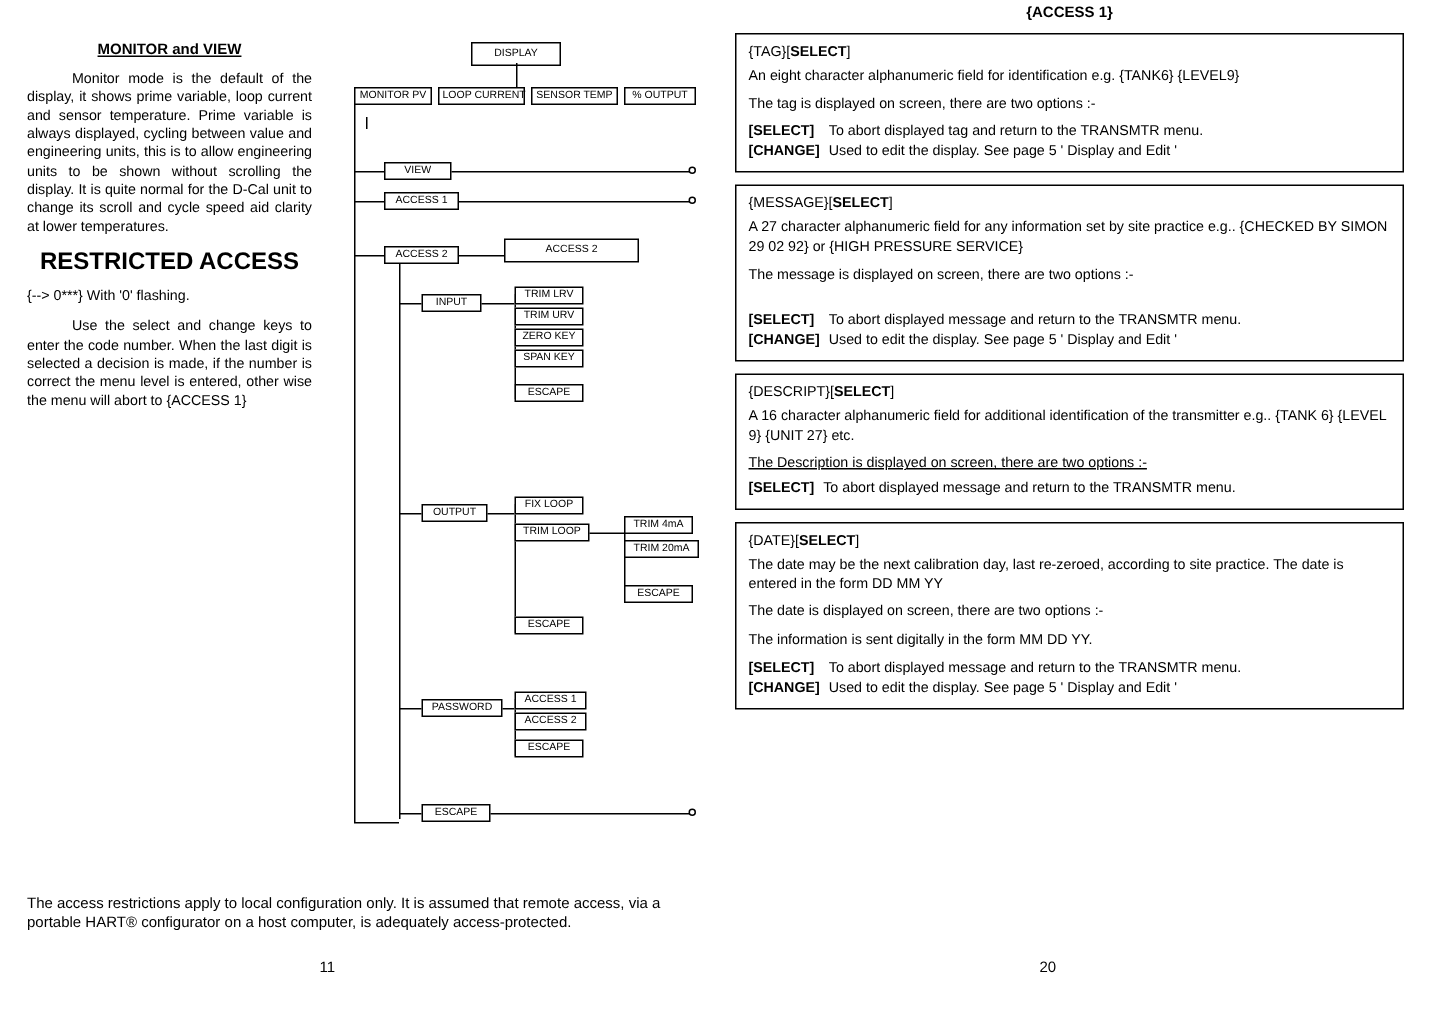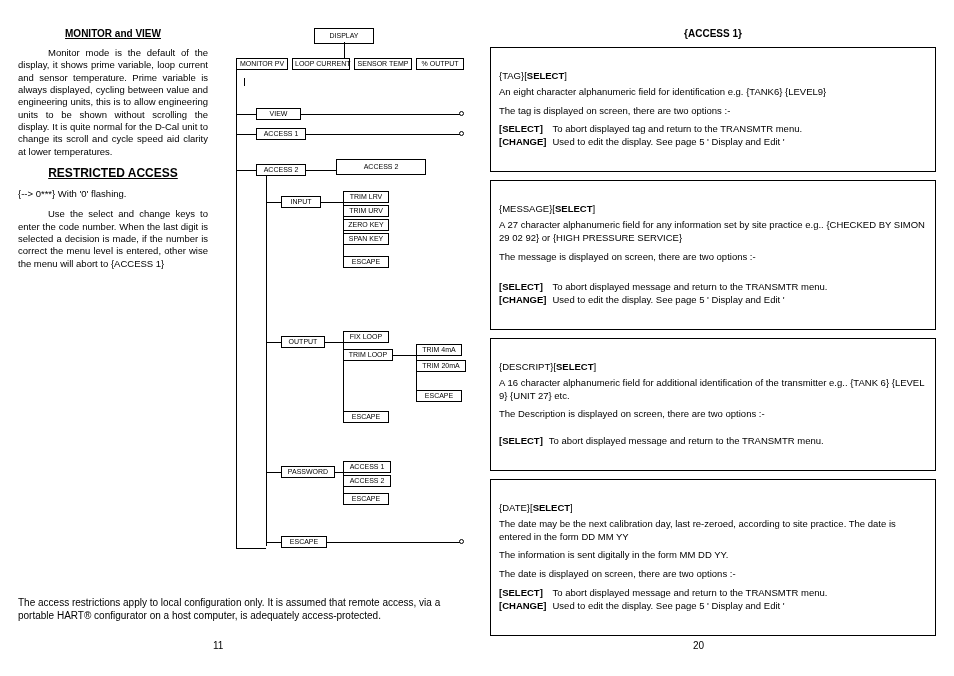--- a/index.html
+++ b/index.html
@@ -10,40 +10,40 @@
     font-family: Arial, Helvetica, sans-serif;
     font-size: 10px;
     color: #000;
     width: 954px;
     height: 676px;
     position: relative;
   }
   .page { position: relative; width: 954px; height: 676px; }
   .left-col, .right-col { position: absolute; top: 28px; }
   .left-col { left: 18px; width: 450px; }
-  .right-col { left: 490px; width: 446px; top: 28px; }
+  .right-col { left: 490px; width: 446px; top: 3px; }
   .h-monitor { font-weight: bold; text-decoration: underline; font-size: 10px; text-align: center; display:block; }
-  .h-restricted { font-weight: bold; text-decoration: underline; font-size: 12px; text-align: center; display:block; margin-top:8px;}
+  .h-restricted { font-weight: bold; font-size: 16px; text-align: center; display:block; margin-top:8px;}
   .para { font-size: 9.5px; line-height: 1.3; text-align: justify; margin-top: 8px; }
   .para-indent { text-indent: 30px; }
   .left-text { width: 190px; }
   .footer-note { position:absolute; top:568px; left:0; width:450px; font-size:10px; line-height:1.3; }
   .page-num { position:absolute; font-size:10px; }
   #pn11 { left: 213px; top: 640px; }
   #pn20 { left: 693px; top: 640px; }
 
   
   .flow { position: absolute; left: 208px; top: 0; width: 260px; height: 540px; }
   .fbox { position:absolute; border:1px solid #000; background:#fff; font-size:7px; text-align:center; line-height:1.1; padding:1px 2px; white-space:nowrap; }
   .fline { position:absolute; background:#000; }
   .fdot { position:absolute; width:5px; height:5px; border:1px solid #000; border-radius:50%; background:#fff; }
 
   
   .h-access1 { font-weight:bold; font-size:10px; text-align:center; }
-  .sectbox { border:1px solid #000; padding:22px 8px; font-size:9.5px; line-height:1.35; margin-top:8px; }
+  .sectbox { border:1px solid #000; padding:6px 8px; font-size:9.5px; line-height:1.35; margin-top:8px; }
   .sectbox .hdr { margin-bottom:3px; }
   .sectbox table { border-collapse:collapse; }
   .sectbox td { vertical-align:top; padding:0 6px 0 0; font-size:9.5px; }
   .b { font-weight:bold; }
 </style>
 </head>
 <body>
 
 <div class="page">
 
@@ -169,38 +169,38 @@
             </tr>
       </tbody>
         </table>
     </div>
 
     <div class="sectbox">
       <div class="hdr">
         <span>{DESCRIPT}[</span><span class="b">SELECT</span><span>]</span>
       </div>
       <div style="margin-bottom:6px;">A 16 character alphanumeric field  for additional identification of the transmitter e.g.. {TANK 6} {LEVEL 9} {UNIT 27} etc.</div>
-      <div style="margin-bottom:14px;">The Description is displayed on screen, there are two options :-</div>
+      <div style="margin-bottom:4px;text-decoration:underline;">The Description is displayed on screen, there are two options :-</div>
       <table>
         <tbody>
             <tr>
               <td class="b">[SELECT]</td>
               <td>To abort displayed message and return to the TRANSMTR menu.</td>
             </tr>
       </tbody>
         </table>
     </div>
 
     <div class="sectbox">
       <div class="hdr">
         <span>{DATE}[</span><span class="b">SELECT</span><span>]</span>
       </div>
       <div style="margin-bottom:6px;">The date may be the next calibration day, last re-zeroed, according to site practice. The date is entered in the form DD MM YY</div>
+      <div style="margin-bottom:6px;">The date is displayed on screen, there are two options :-</div>
       <div style="margin-bottom:6px;">The information is sent digitally in the form MM DD YY.</div>
-      <div style="margin-bottom:6px;">The date is displayed on screen, there are two options :-</div>
       <table>
         <tbody>
             <tr>
               <td class="b">[SELECT]</td>
               <td>To abort displayed message and return to the TRANSMTR  menu.</td>
             </tr>
         <tr>
               <td class="b">[CHANGE]</td>
               <td>Used to edit the display. See page 5  ' Display and Edit '</td>
             </tr>

